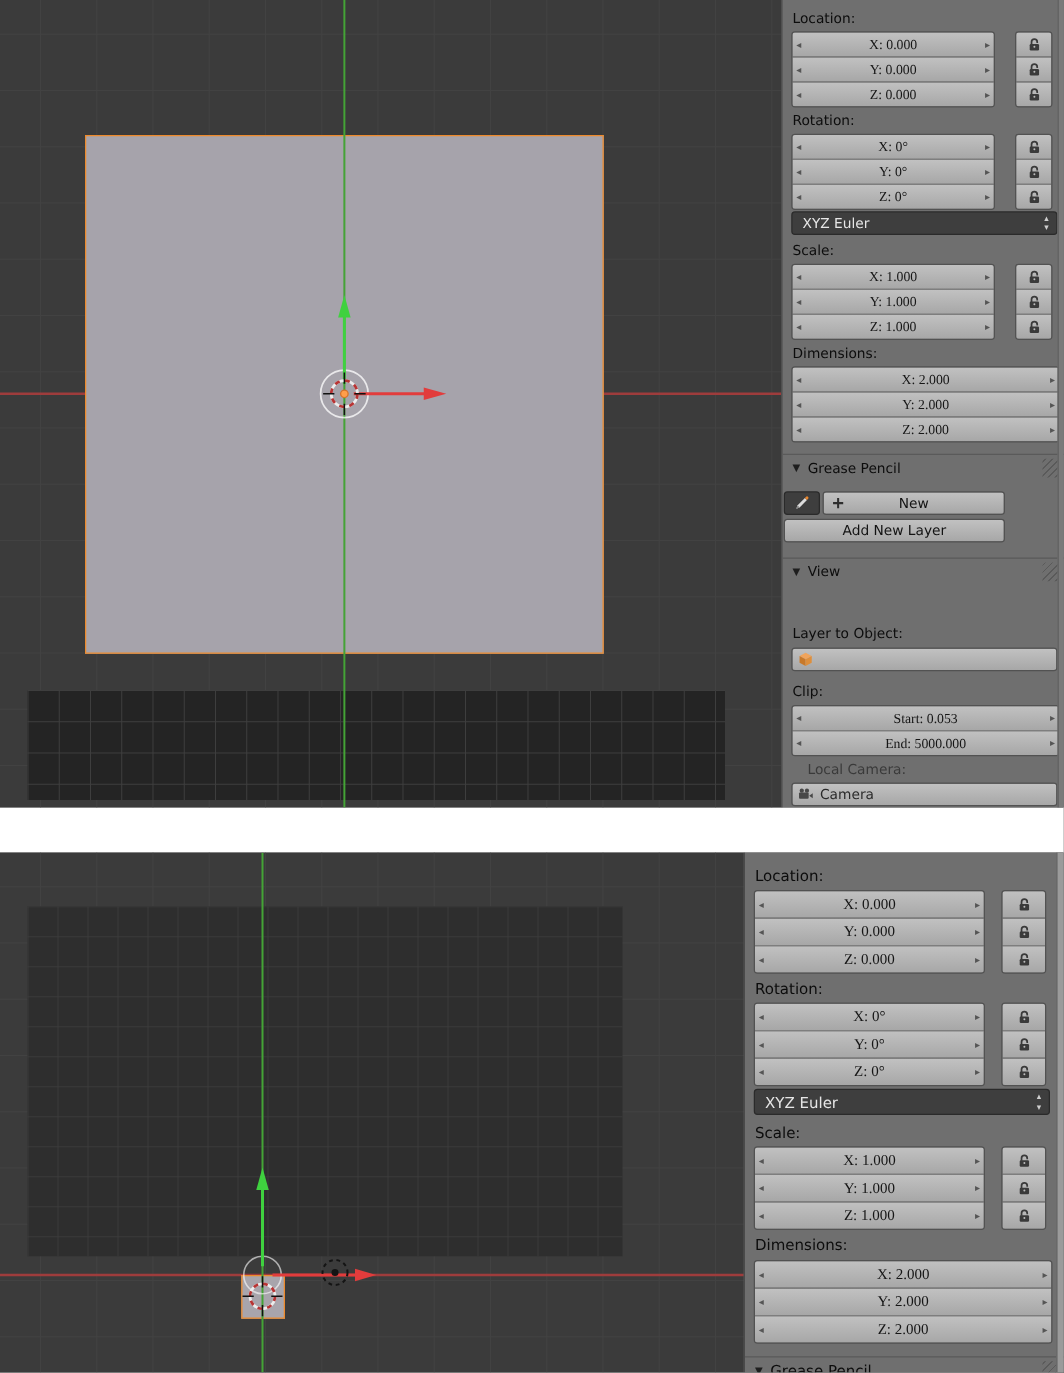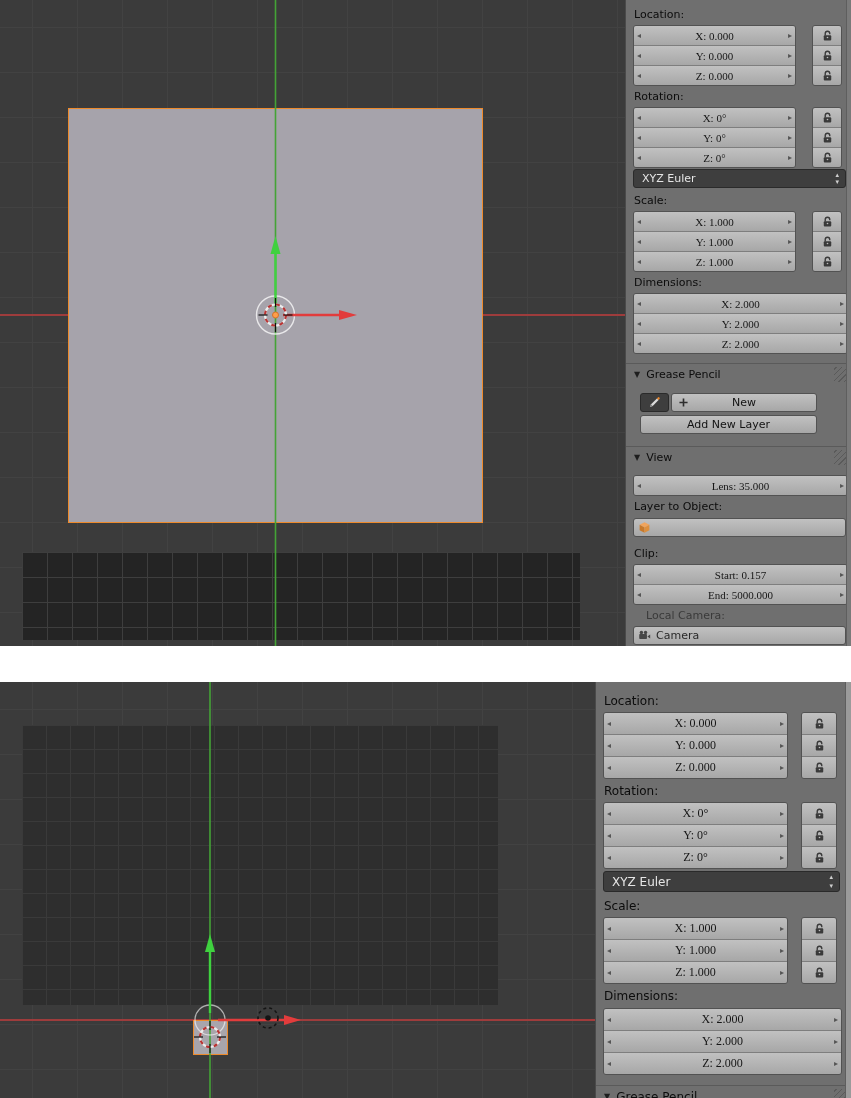--- a/index.html
+++ b/index.html
@@ -58,21 +58,21 @@
     border-radius:3px;color:#e6e6e6;font-size:11px;display:flex;align-items:center;padding-left:8px;box-sizing:border-box;}
   #shot-bottom .dropdown{width:237px;height:21px;font-size:12px;}
   .dropdown::before{content:"▴";position:absolute;right:6px;top:1px;font-size:7px;color:#cfcfcf;}
   .dropdown::after{content:"▾";position:absolute;right:6px;bottom:1px;font-size:7px;color:#cfcfcf;}
   .phead{position:absolute;left:0;width:100%;height:22px;border-top:1px solid #5a5a5a;display:flex;align-items:center;
     gap:6px;padding-left:8px;box-sizing:border-box;font-size:11px;color:#0c0c0c;}
   #shot-bottom .phead{font-size:12px;}
   .tri{font-size:8px;color:#1e1e1e;}
   .grip{margin-left:auto;margin-right:3px;width:15px;height:15px;
     background:repeating-linear-gradient(315deg,transparent 0 3px,#5a5a5a 3px 4px);}
-  .row{position:absolute;left:14px;width:177px;height:19px;display:flex;gap:2px;}
+  .row{position:absolute;left:1px;width:177px;height:19px;display:flex;gap:2px;}
   .btn{position:relative;flex:1;background:linear-gradient(#c1c1c1,#a7a7a7);border:1px solid #525252;border-radius:3px;
     display:flex;align-items:center;justify-content:center;font-size:11px;color:#121212;}
   .icon-btn{width:27px;background:#3e3e3e;border:1px solid #2a2a2a;border-radius:3px;
     display:flex;align-items:center;justify-content:center;}
   .ic{width:13px;height:13px;display:block;}
   .plus-abs{position:absolute;left:5px;top:2px;}
   .objfield{position:absolute;left:7px;width:213px;height:19px;background:linear-gradient(#c1c1c1,#a7a7a7);
     border:1px solid #525252;border-radius:3px;display:flex;align-items:center;gap:5px;padding-left:4px;
     box-sizing:border-box;font-size:11px;color:#2a2a2a;}
   .scrollstrip{position:absolute;right:0;top:0;bottom:0;width:5px;background:#7a7a7a;border-left:1px solid #5e5e5e;}
@@ -238,32 +238,29 @@
     </div>
     <div class="row" style="top:415px">
       <div class="btn">Add New Layer</div>
     </div>
 
     <div class="phead" style="top:446px">
       <span class="tri">▼</span>
       <span>View</span>
       <span class="grip"></span>
     </div>
-    <div class="col full" style="top:475px">
-      <div class="nf">Lens: 35.000</div>
-    </div>
     <div class="lbl" style="top:500px">Layer to Object:</div>
     <div class="objfield" style="top:518px">
       <svg class="ic">
           <use href="#i-cube" xlink:href="#i-cube"></use>
         </svg>
     </div>
     <div class="lbl" style="top:547px">Clip:</div>
     <div class="col full" style="top:564px">
-      <div class="nf">Start: 0.157</div>
+      <div class="nf">Start: 0.053</div>
       <div class="nf">End: 5000.000</div>
     </div>
     <div class="lbl dim" style="top:609px">Local Camera:</div>
     <div class="objfield" style="top:626px">
       <svg class="ic">
           <use href="#i-camera" xlink:href="#i-camera"></use>
         </svg>
       <span>Camera</span>
     </div>
     <div class="scrollstrip"></div>

